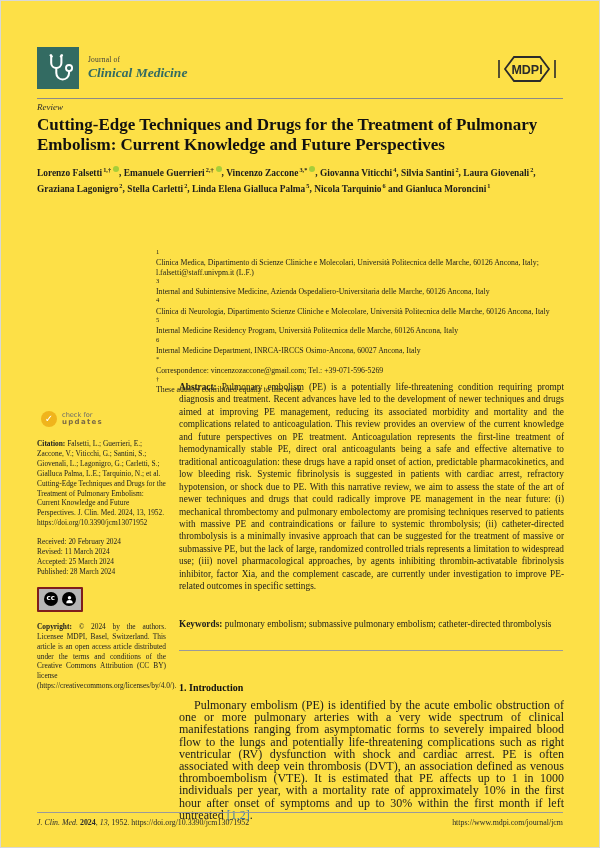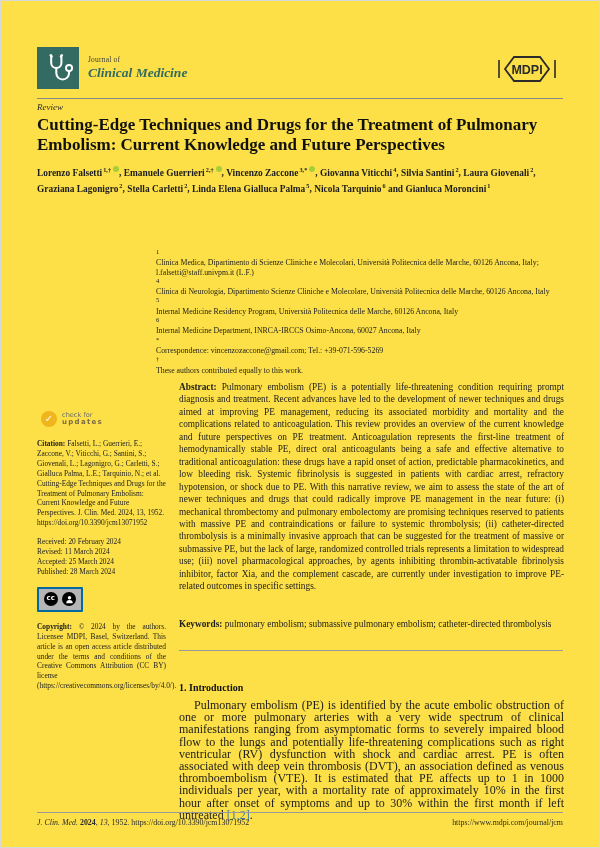--- a/index.html
+++ b/index.html
@@ -41,21 +41,21 @@
   .cite{color:var(--link);text-decoration:none;}
   
   .sidebar{position:absolute;top:410px;left:36px;width:129px;font-size:7.4px;line-height:9.9px;color:#222;}
   .updates{display:flex;align-items:center;gap:5px;cursor:pointer;margin-left:4px;}
   .upd-icon{width:16px;height:16px;border-radius:50%;background:var(--yellow);color:#fff;font-size:10px;font-weight:bold;display:flex;align-items:center;justify-content:center;font-family:"DejaVu Sans",sans-serif;flex:none;}
   .upd-text{font-family:"DejaVu Sans",sans-serif;color:#6a6a6a;font-size:6.6px;line-height:7.5px;}
   .upd2{display:block;font-weight:bold;letter-spacing:1.3px;font-size:7px;color:#7a6a45;}
   .cit{margin:12px 0 0 0;}
   .ed{margin:9px 0 0 0;}
   .dates{margin-top:9px;}
-  .cc{margin-top:10px;width:42px;height:21px;background:#b5b5b5;border:2px solid #0369a1;border-radius:1px;display:flex;align-items:center;justify-content:space-evenly;}
+  .cc{margin-top:10px;width:42px;height:21px;background:#b5b5b5;border:2px solid #7f1d1d;border-radius:1px;display:flex;align-items:center;justify-content:space-evenly;}
   .cc-circle{width:14px;height:14px;border-radius:50%;background:#000;color:#fff;display:flex;align-items:center;justify-content:center;font-family:"DejaVu Sans",sans-serif;font-size:7px;font-weight:bold;}
   .copy{margin:10px 0 0 0;text-align:justify;}
   
   .footer-rule{top:811px;border-top-color:#9a9a9a;}
   .footer{position:absolute;top:817px;left:36px;right:36px;font-size:7.9px;display:flex;justify-content:space-between;color:#2a2a2a;}
   .footer a{color:#2a2a2a;text-decoration:none;}
   b.lbl{font-weight:bold;}
 </style>
 </head>
 <body>
@@ -92,20 +92,24 @@
   <div class="article-head">
     <div class="review">Review</div>
     <h1 class="title">Cutting-Edge Techniques and Drugs for the Treatment of Pulmonary Embolism: Current Knowledge and Future Perspectives</h1>
     <p class="authors"><span><span>Lorenzo Falsetti</span><sup>1,†</sup><span class="orcid"></span></span><span>, </span><span><span>Emanuele Guerrieri</span><sup>2,†</sup><span class="orcid"></span></span><span>, </span><span><span>Vincenzo Zaccone</span><sup>3,*</sup><span class="orcid"></span></span><span>, </span><span><span>Giovanna Viticchi</span><sup>4</sup></span><span>, </span><span><span>Silvia Santini</span><sup>2</sup></span><span>, </span><span><span>Laura Giovenali</span><sup>2</sup></span><span>, </span><span><span>Graziana Lagonigro</span><sup>2</sup></span><span>, </span><span><span>Stella Carletti</span><sup>2</sup></span><span>, </span><span><span>Linda Elena Gialluca Palma</span><sup>5</sup></span><span>, </span><span><span>Nicola Tarquinio</span><sup>6</sup></span><span> and </span><span><span>Gianluca Moroncini</span><sup>1</sup></span><span></span></p>
   </div>
 
   <div class="affils">
       <div class="affil-row">
         <span class="affil-marker">1</span>
         <span class="affil-text">Clinica Medica, Dipartimento di Scienze Cliniche e Molecolari, Università Politecnica delle Marche, 60126 Ancona, Italy; l.falsetti@staff.univpm.it (L.F.)</span>
+      </div>
+      <div class="affil-row">
+        <span class="affil-marker">3</span>
+        <span class="affil-text">Internal and Subintensive Medicine, Azienda Ospedaliero-Universitaria delle Marche, 60126 Ancona, Italy</span>
       </div>
       <div class="affil-row">
         <span class="affil-marker">4</span>
         <span class="affil-text">Clinica di Neurologia, Dipartimento Scienze Cliniche e Molecolare, Università Politecnica delle Marche, 60126 Ancona, Italy</span>
       </div>
       <div class="affil-row">
         <span class="affil-marker">5</span>
         <span class="affil-text">Internal Medicine Residency Program, Università Politecnica delle Marche, 60126 Ancona, Italy</span>
       </div>
       <div class="affil-row">

